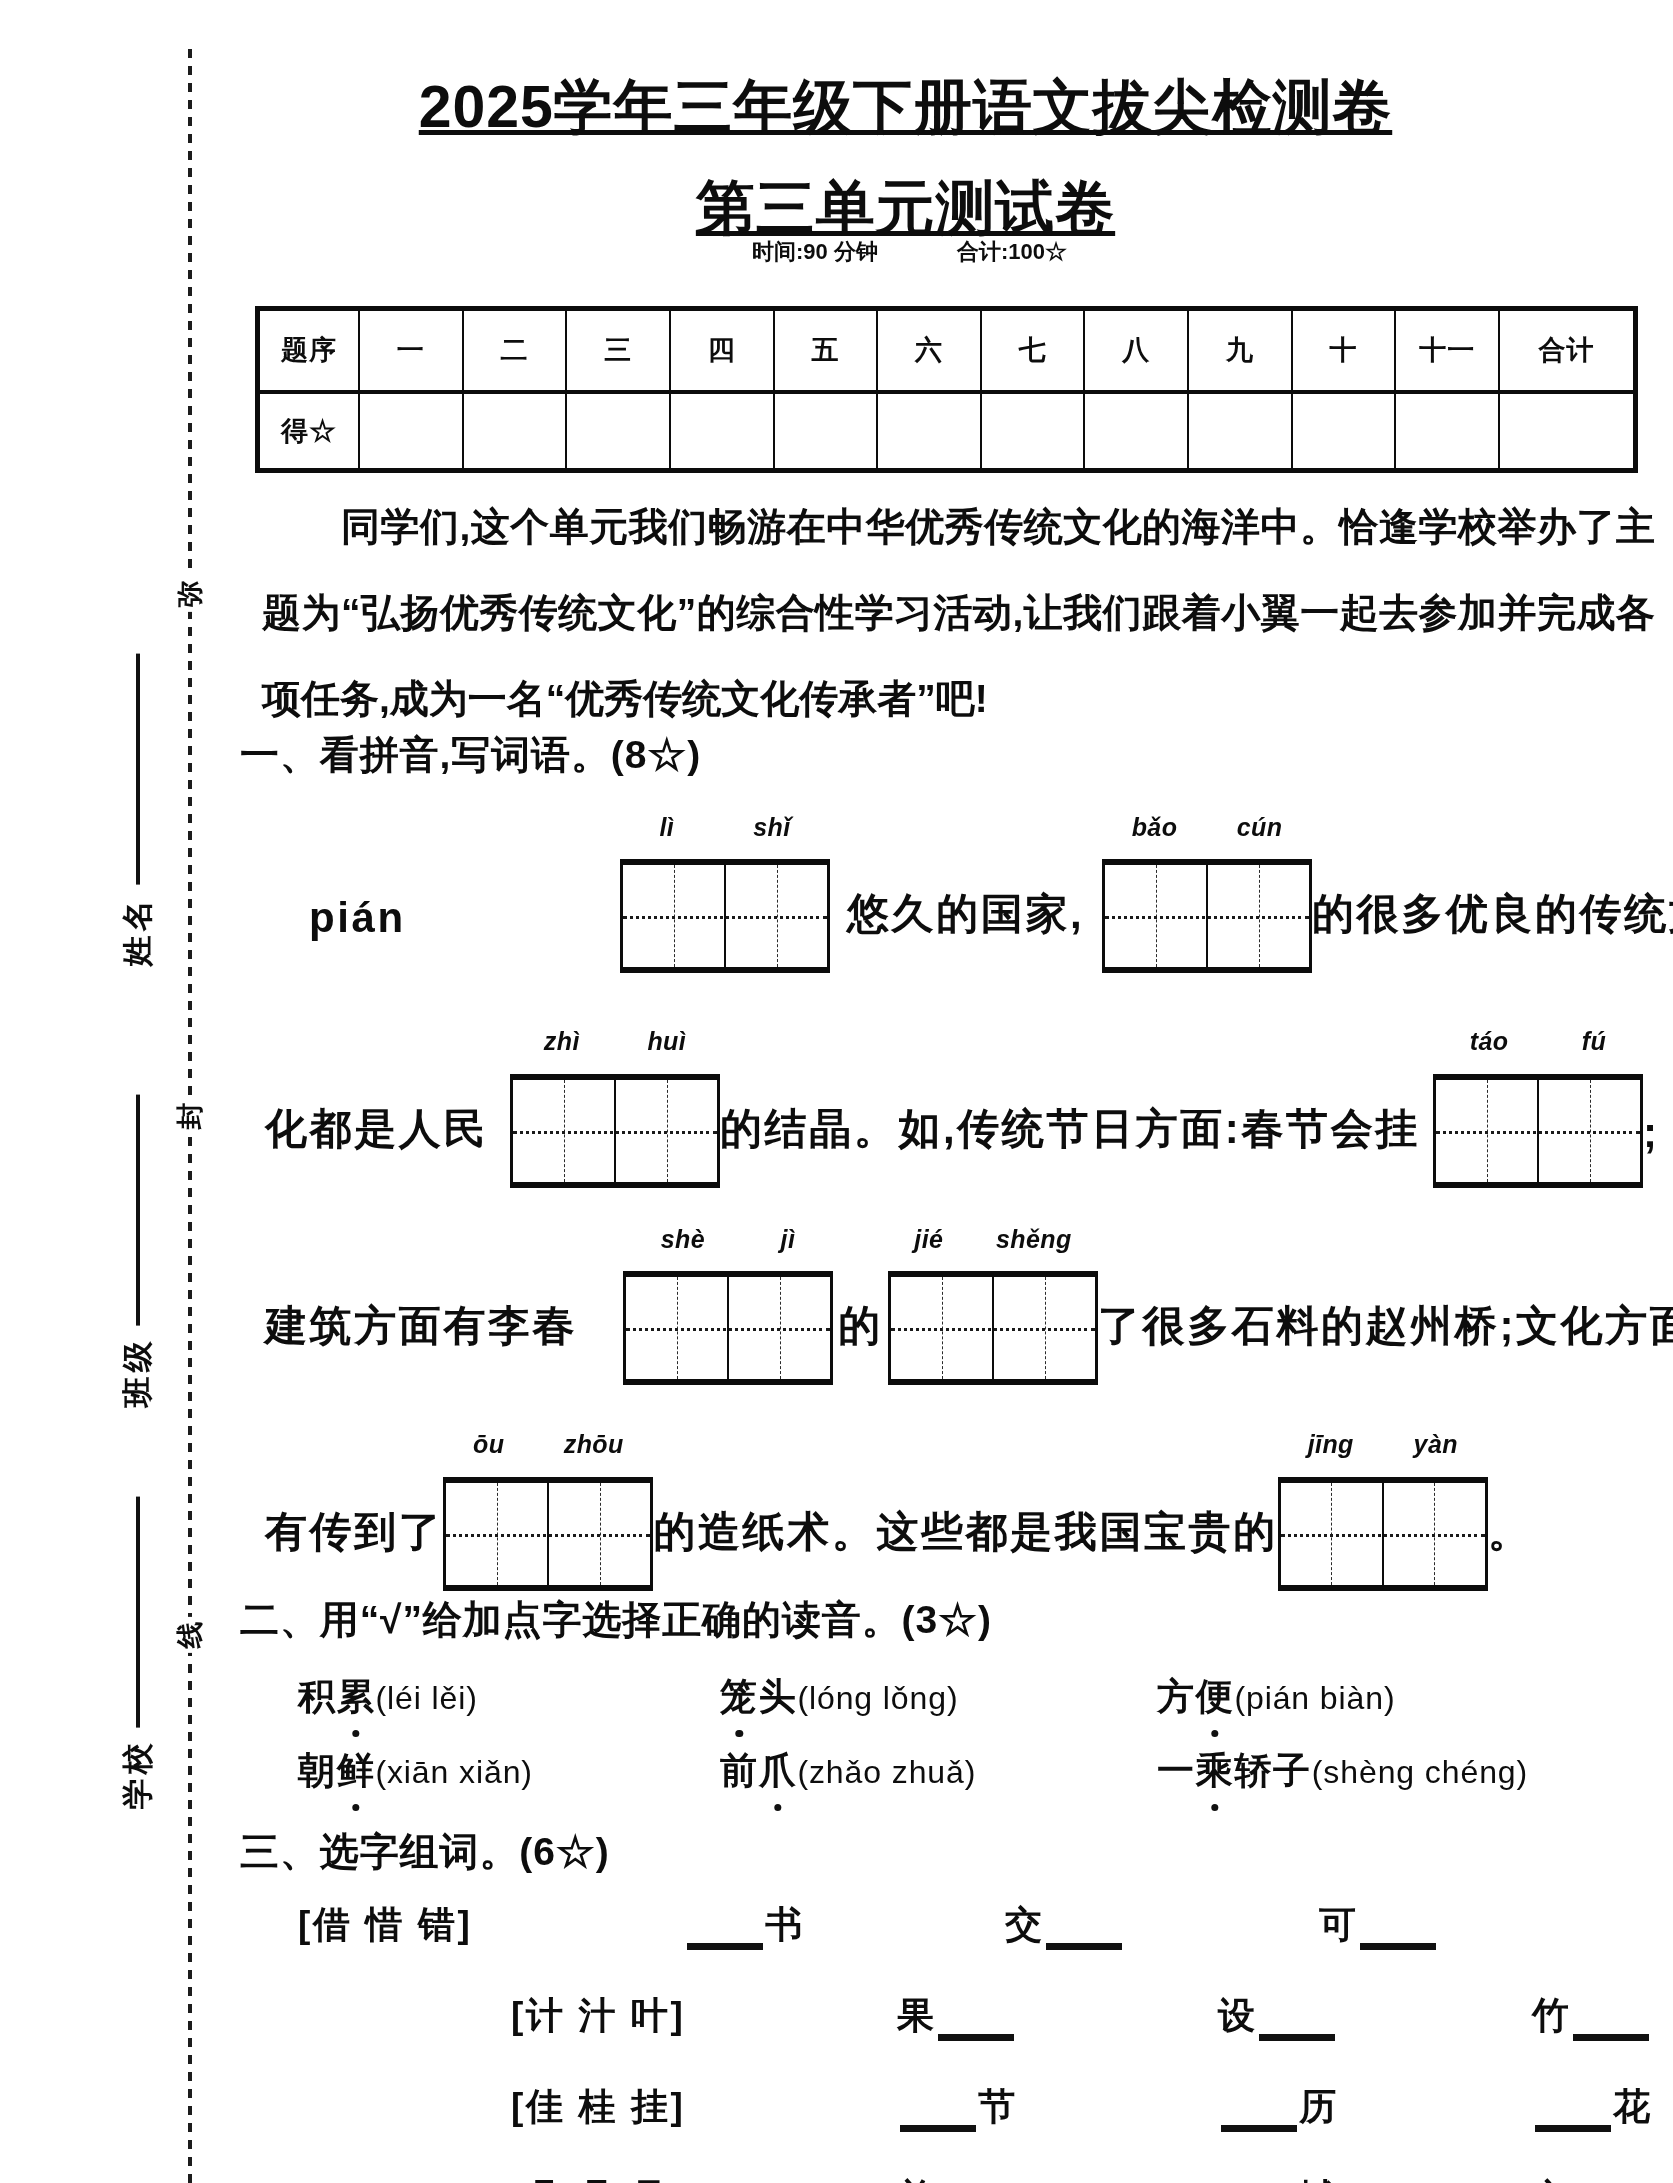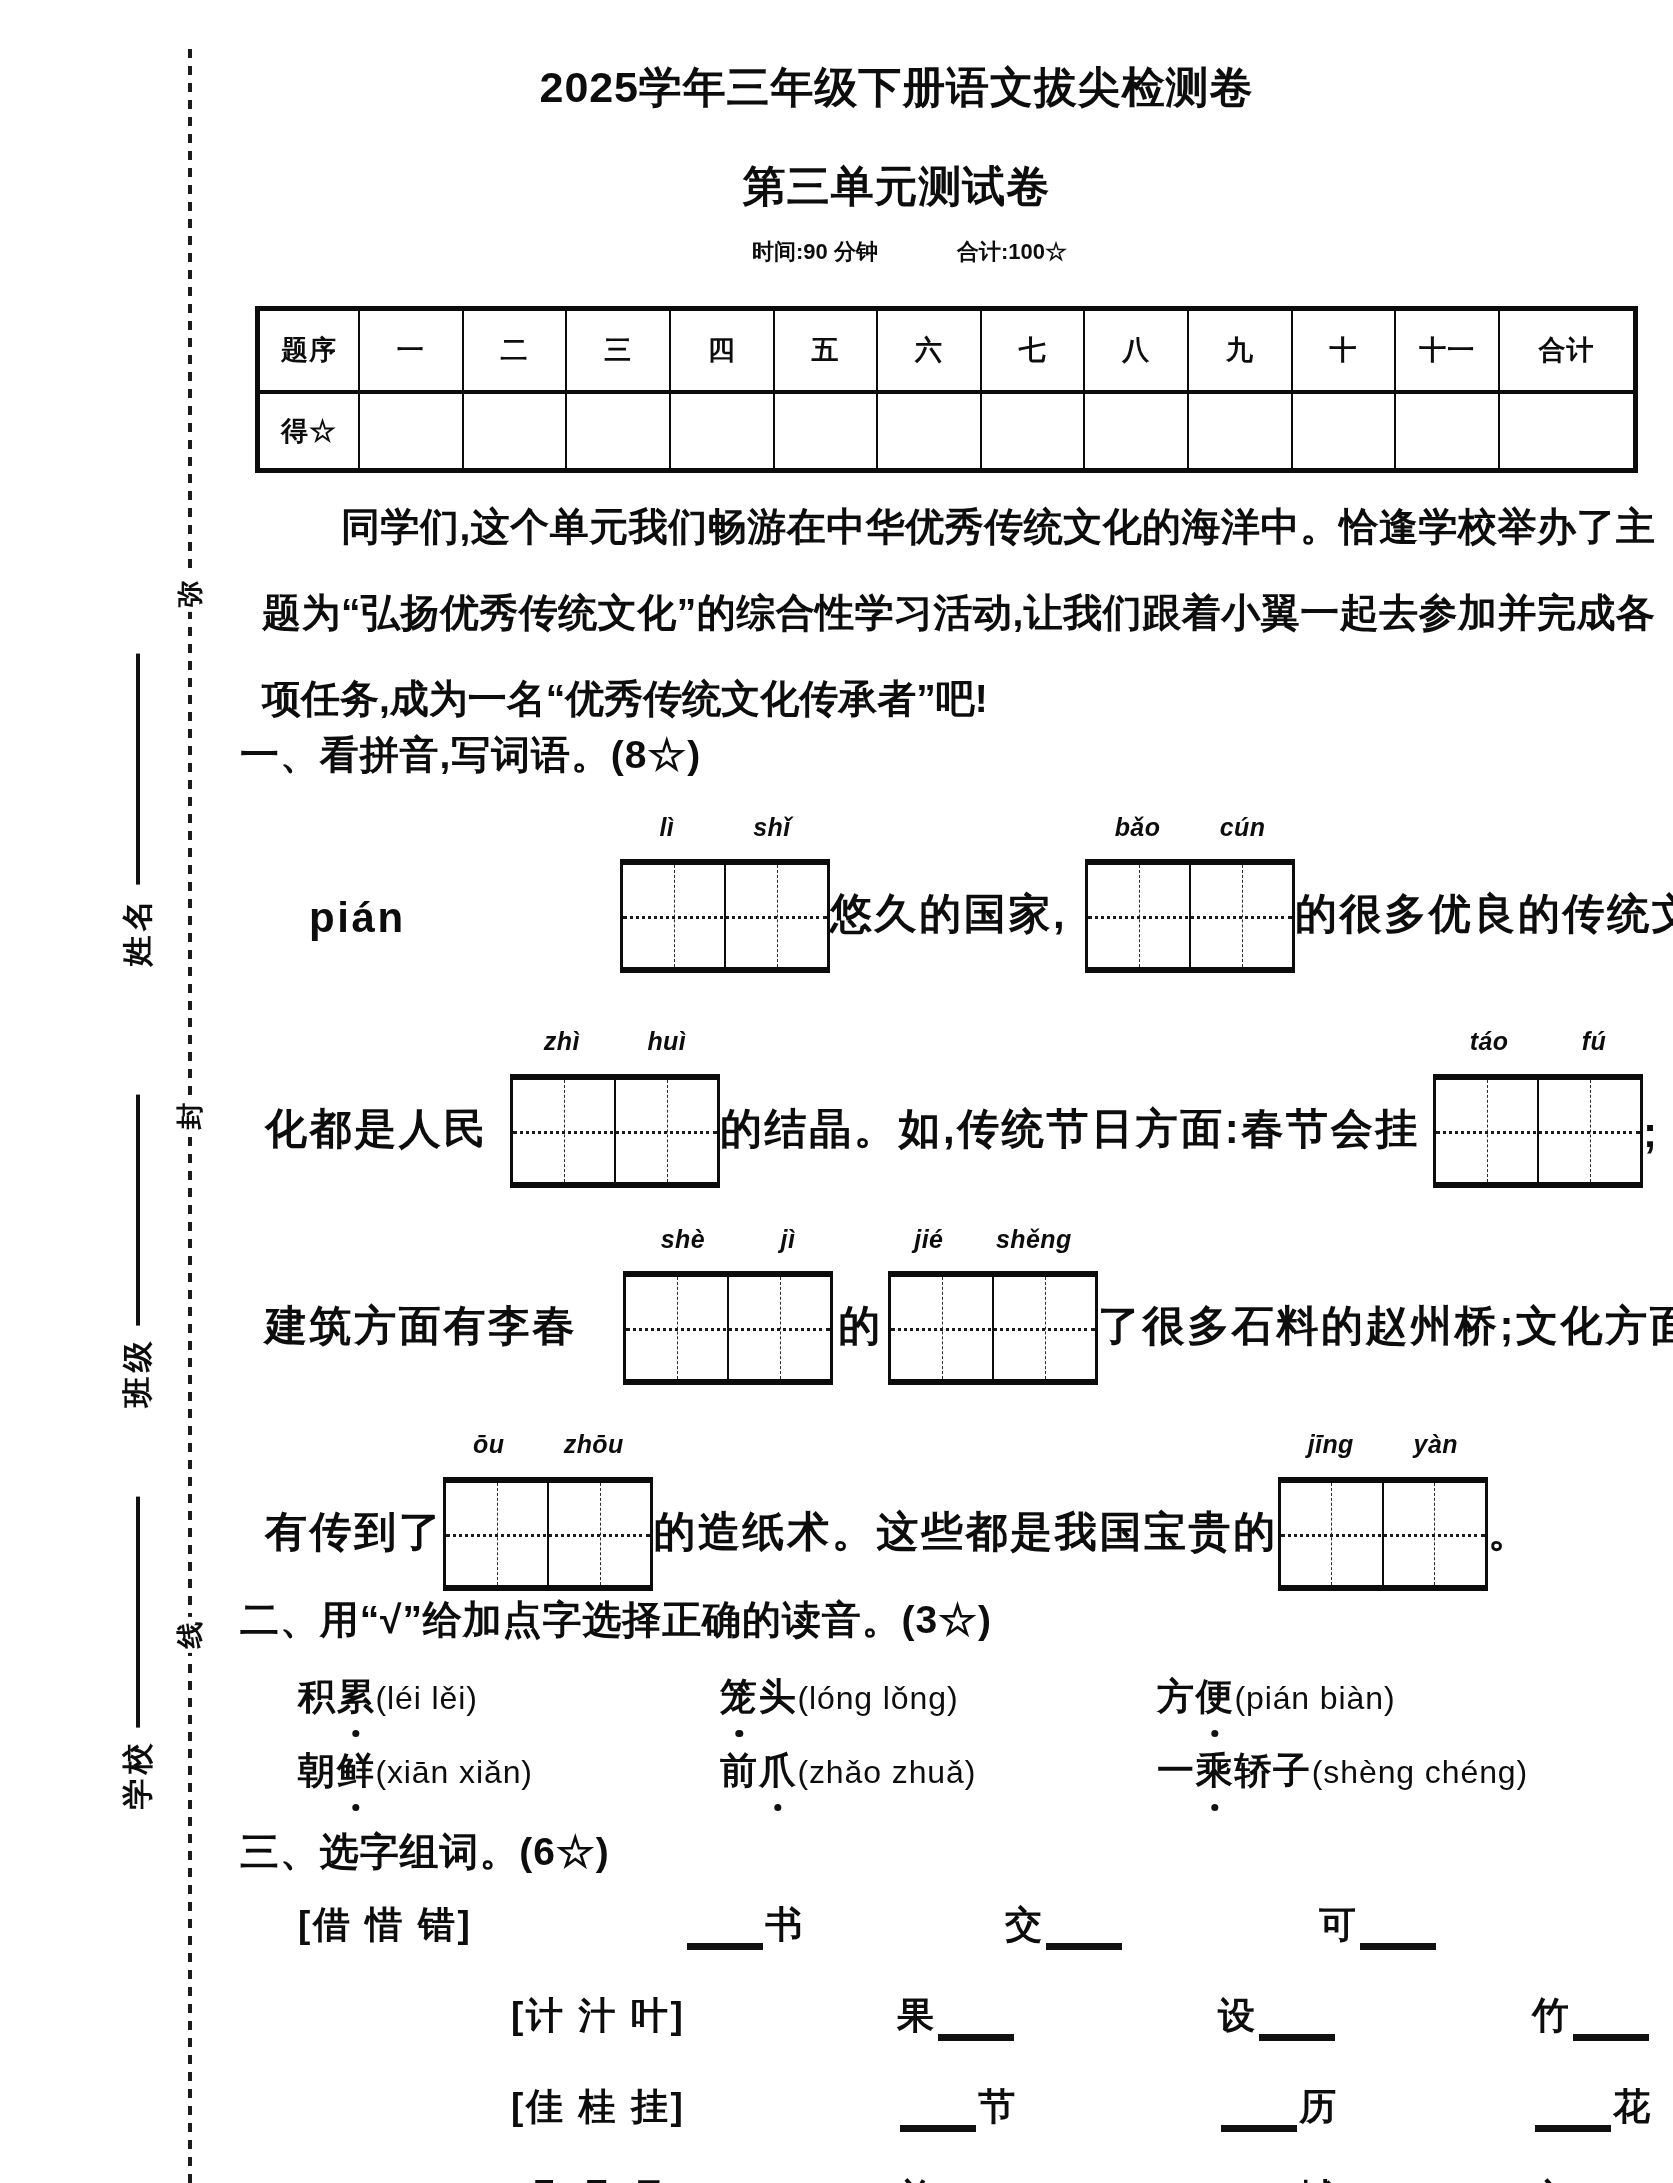--- a/index.html
+++ b/index.html
@@ -17,22 +17,22 @@
     font-size:27px;font-weight:800;background:#ffffff;padding:1.7px 4.4px;line-height:1;
   }
   .side-label{
     position:absolute;left:138px;transform:translate(-50%,-50%) rotate(-90deg);
     display:flex;align-items:center;gap:11.4px;white-space:nowrap;
   }
   .side-label .lbl{font-size:31px;font-weight:800;letter-spacing:4.4px;}
   .side-label .fill-line{display:inline-block;width:231px;height:0;border-bottom:4.8px solid #111;}
   
   .title,.subtitle{
-    position:absolute;left:176px;width:1441px;text-align:center;
-    font-weight:900;font-size:43px;line-height:1.1;letter-spacing:0.9px;
+    position:absolute;left:185px;width:1441px;text-align:center;
+    font-weight:900;font-size:59px;line-height:1.1;letter-spacing:0.9px;text-decoration:underline;
   }
   .title{top:35px;}
   .subtitle{top:127px;}
   .meta-row{
     position:absolute;left:189px;top:237px;width:1441px;
     display:flex;justify-content:center;gap:79px;
     font-size:22px;font-weight:800;
   }
   
   .score-table{
@@ -79,21 +79,21 @@
   }
   .wcell{flex:1;position:relative;}
   .wcell + .wcell{border-left:2.6px solid #0c0c0c;}
   .wcell::before{
     content:"";position:absolute;left:50%;top:0;bottom:0;border-left:1.7px dashed #2b2b2b;
   }
   .wbox::after{
     content:"";position:absolute;left:0;right:0;top:50%;border-top:3.5px dotted #1a1a1a;
   }
   .r1 .t1{min-width:355px;text-indent:44px;}
-  .r1 .t2{min-width:255px;}
+  .r1 .t2{min-width:255px;margin-left:17px;}
   .r2 .t1{min-width:245px;}
   .r2 .t2{min-width:713px;margin-top:8px;}
   .r3 .t1{min-width:358px;}
   .r3 .t2{min-width:55px;text-align:center;}
   .r4 .t1{min-width:175px;}
   .r4 .t2{min-width:611px;}
   .s1-row.r2{margin-top:54px;}
   .s1-row.r3{margin-top:37px;}
   .s1-row.r4{margin-top:45px;}
   

